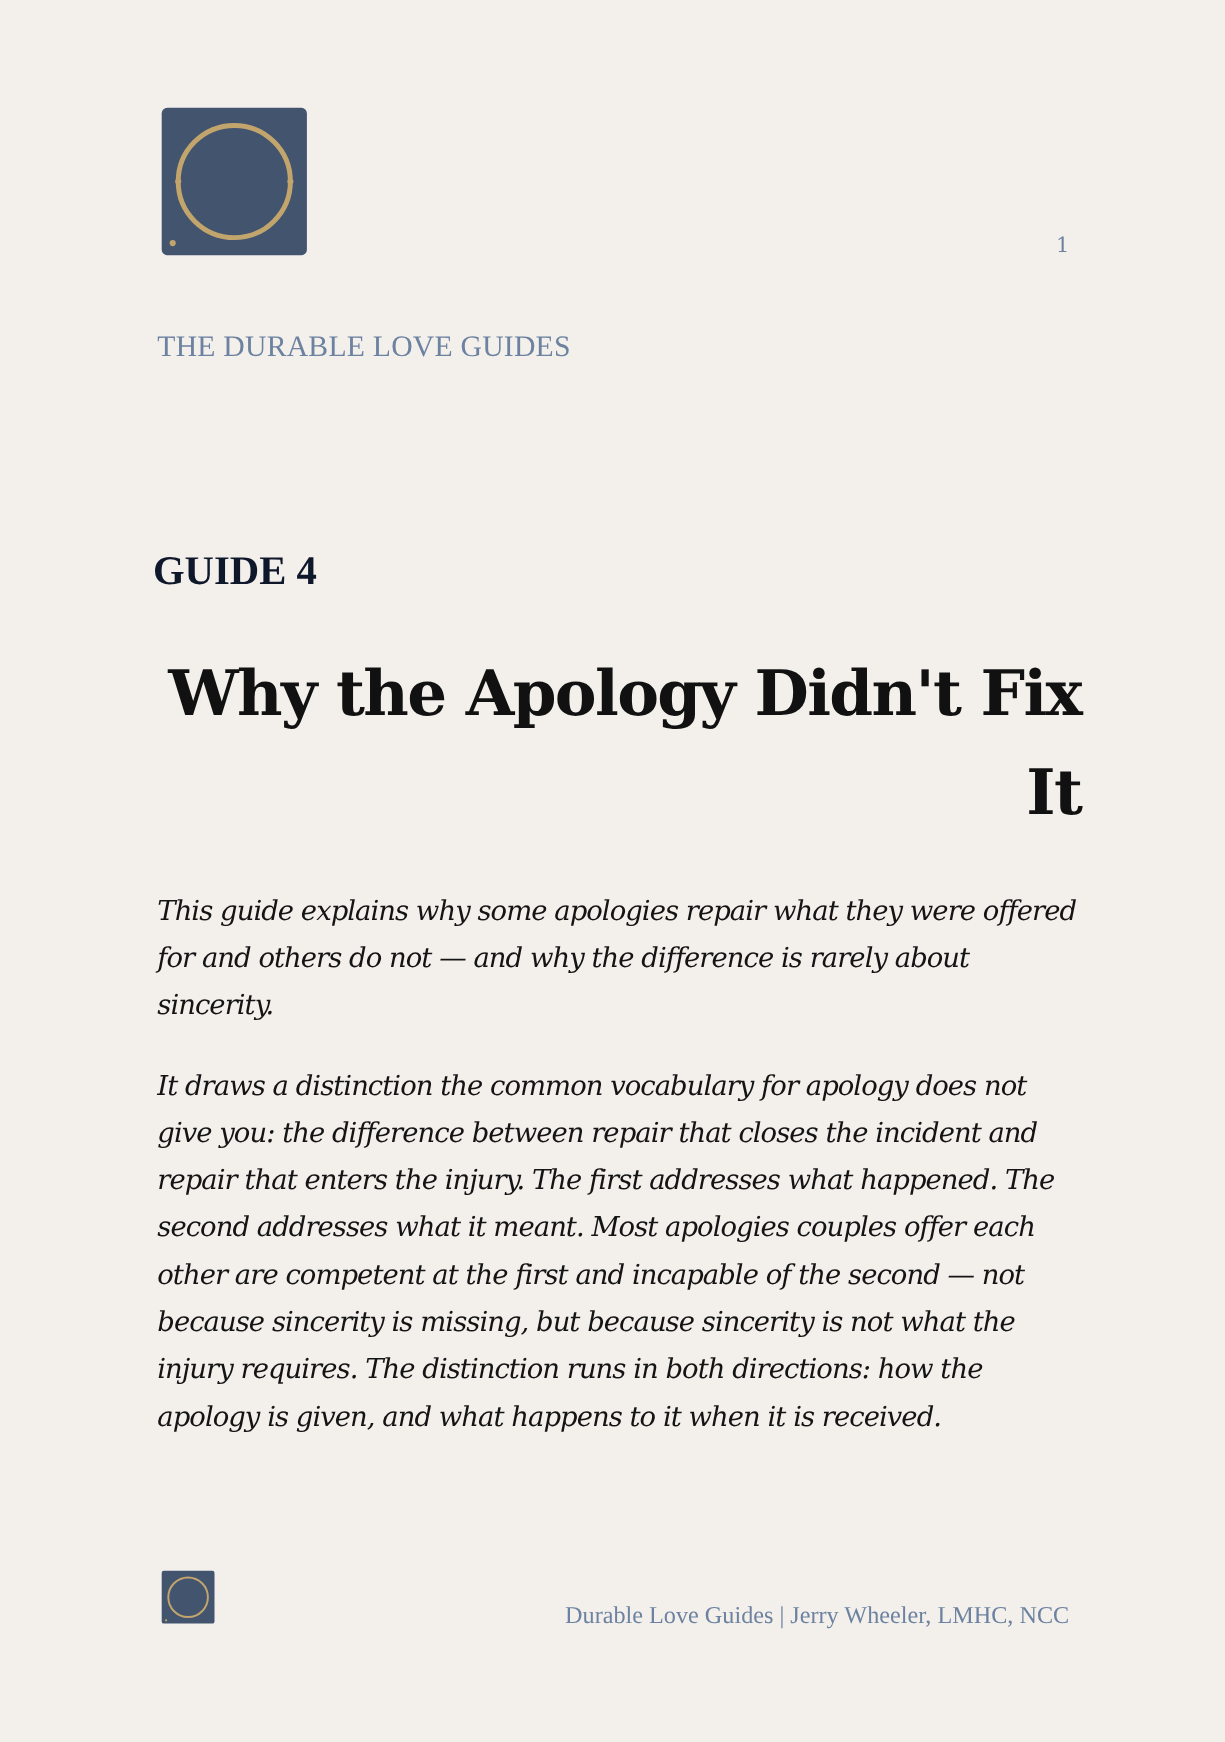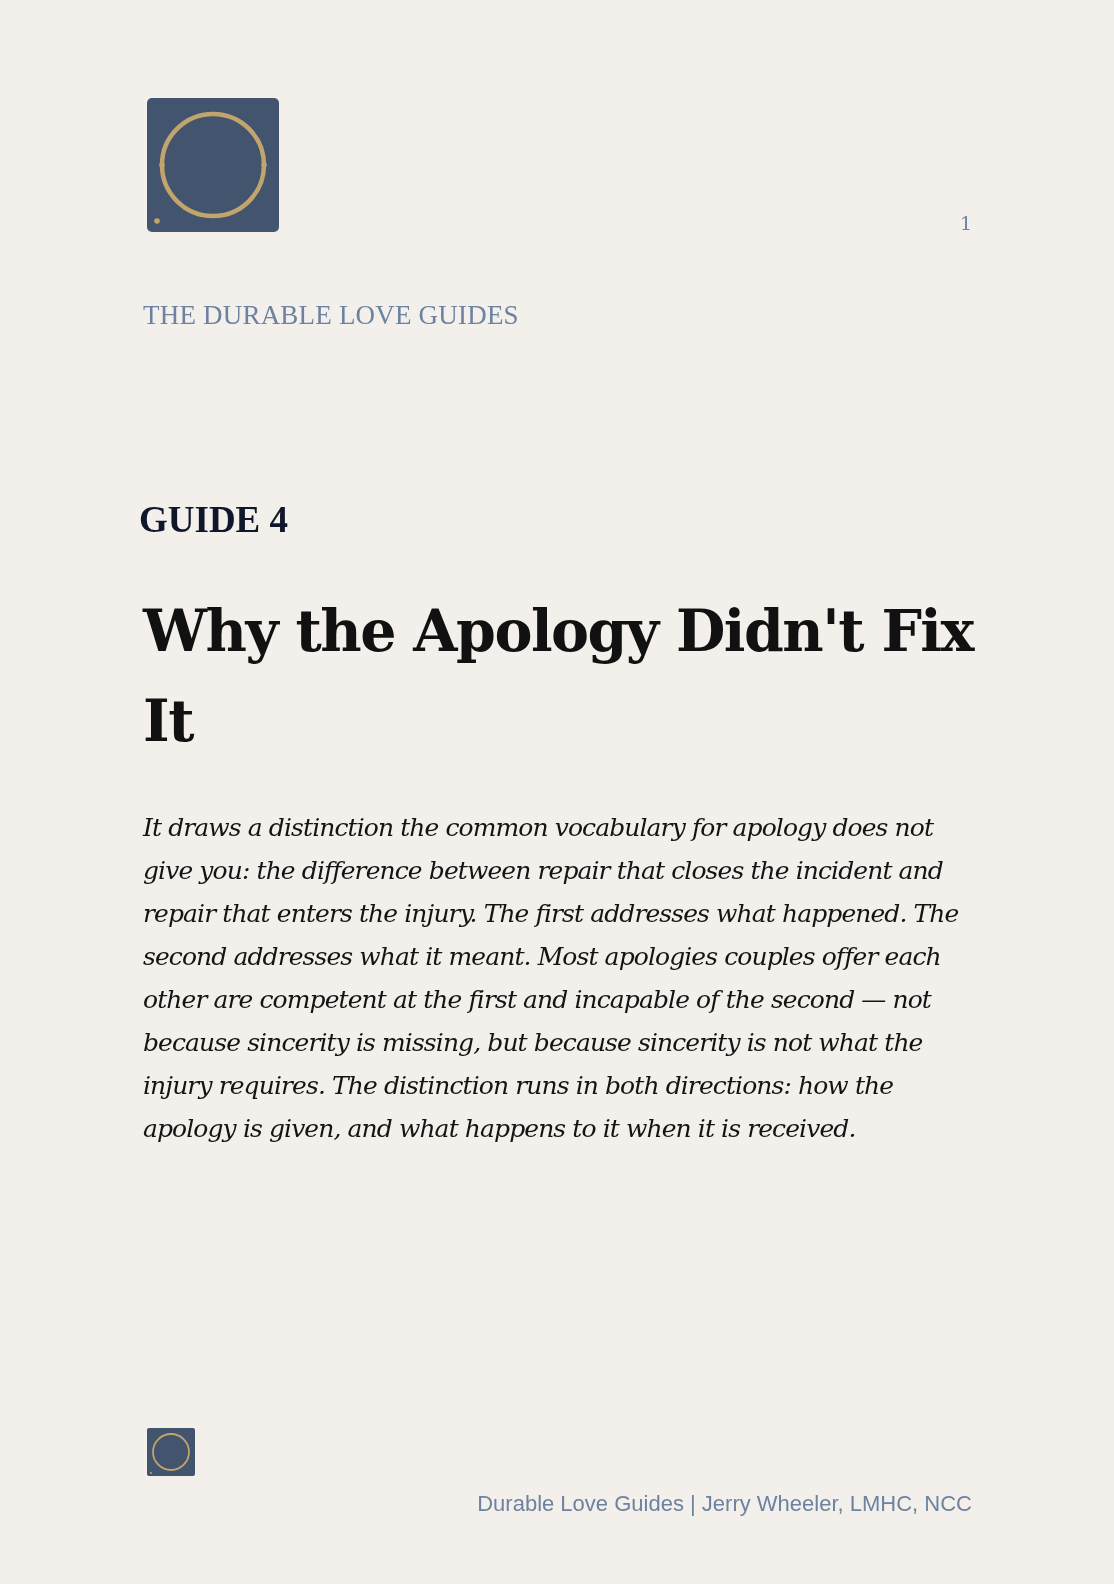--- a/index.html
+++ b/index.html
@@ -61,20 +61,21 @@
       left: 143px;
       top: 586px;
       width: 840px;
       margin: 0;
       font-family: "DejaVu Serif", serif;
       font-weight: bold;
       font-size: 57px;
       line-height: 90px;
       letter-spacing: -1.5px;
       color: #111111;
+      text-align: right;
     }
     .intro {
       position: absolute;
       left: 143px;
       top: 806px;
       width: 840px;
       font-family: "DejaVu Serif", serif;
       font-style: italic;
       font-size: 25px;
       line-height: 43px;
@@ -90,25 +91,24 @@
       top: 1428px;
       width: 48px;
       height: 48px;
       background: #43546e;
       border-radius: 2px;
     }
     .footer-credit {
       position: absolute;
       right: 142px;
       top: 1455px;
-      font-family: Liberation Sans, sans-serif;
+      font-family: Liberation Serif, serif;
       font-size: 22px;
       color: #6d82a0;
       white-space: nowrap;
-      margin-top: 36px;
     }
   </style>
 </head>
 <body>
 
 <div class="logo-large">
   <svg viewBox="0 0 132 134">
     <circle cx="66" cy="67" r="51" fill="none" stroke="#c2a56c" stroke-width="4.5"></circle>
     <line x1="10" y1="67" x2="20" y2="67" stroke="#43546e" stroke-width="3"></line>
     <line x1="112" y1="67" x2="122" y2="67" stroke="#43546e" stroke-width="3"></line>
@@ -120,20 +120,21 @@
 
 <div class="page-number">1</div>
 
 <div class="series-title">THE DURABLE LOVE GUIDES</div>
 
 <div class="guide-label">GUIDE 4</div>
 
 <h1 class="guide-title">Why the Apology Didn't Fix It</h1>
 
 <div class="intro">
+  <p>This guide explains why some apologies repair what they were offered for and others do not — and why the difference is rarely about sincerity.</p>
   <p>It draws a distinction the common vocabulary for apology does not give you: the difference between repair that closes the incident and repair that enters the injury. The first addresses what happened. The second addresses what it meant. Most apologies couples offer each other are competent at the first and incapable of the second — not because sincerity is missing, but because sincerity is not what the injury requires. The distinction runs in both directions: how the apology is given, and what happens to it when it is received.</p>
 </div>
 
 <div class="logo-small">
   <svg viewBox="0 0 48 48">
     <circle cx="24" cy="24" r="18" fill="none" stroke="#c2a56c" stroke-width="1.8"></circle>
     <circle cx="4" cy="45" r="1" fill="#c2a56c"></circle>
   </svg>
 </div>
 

